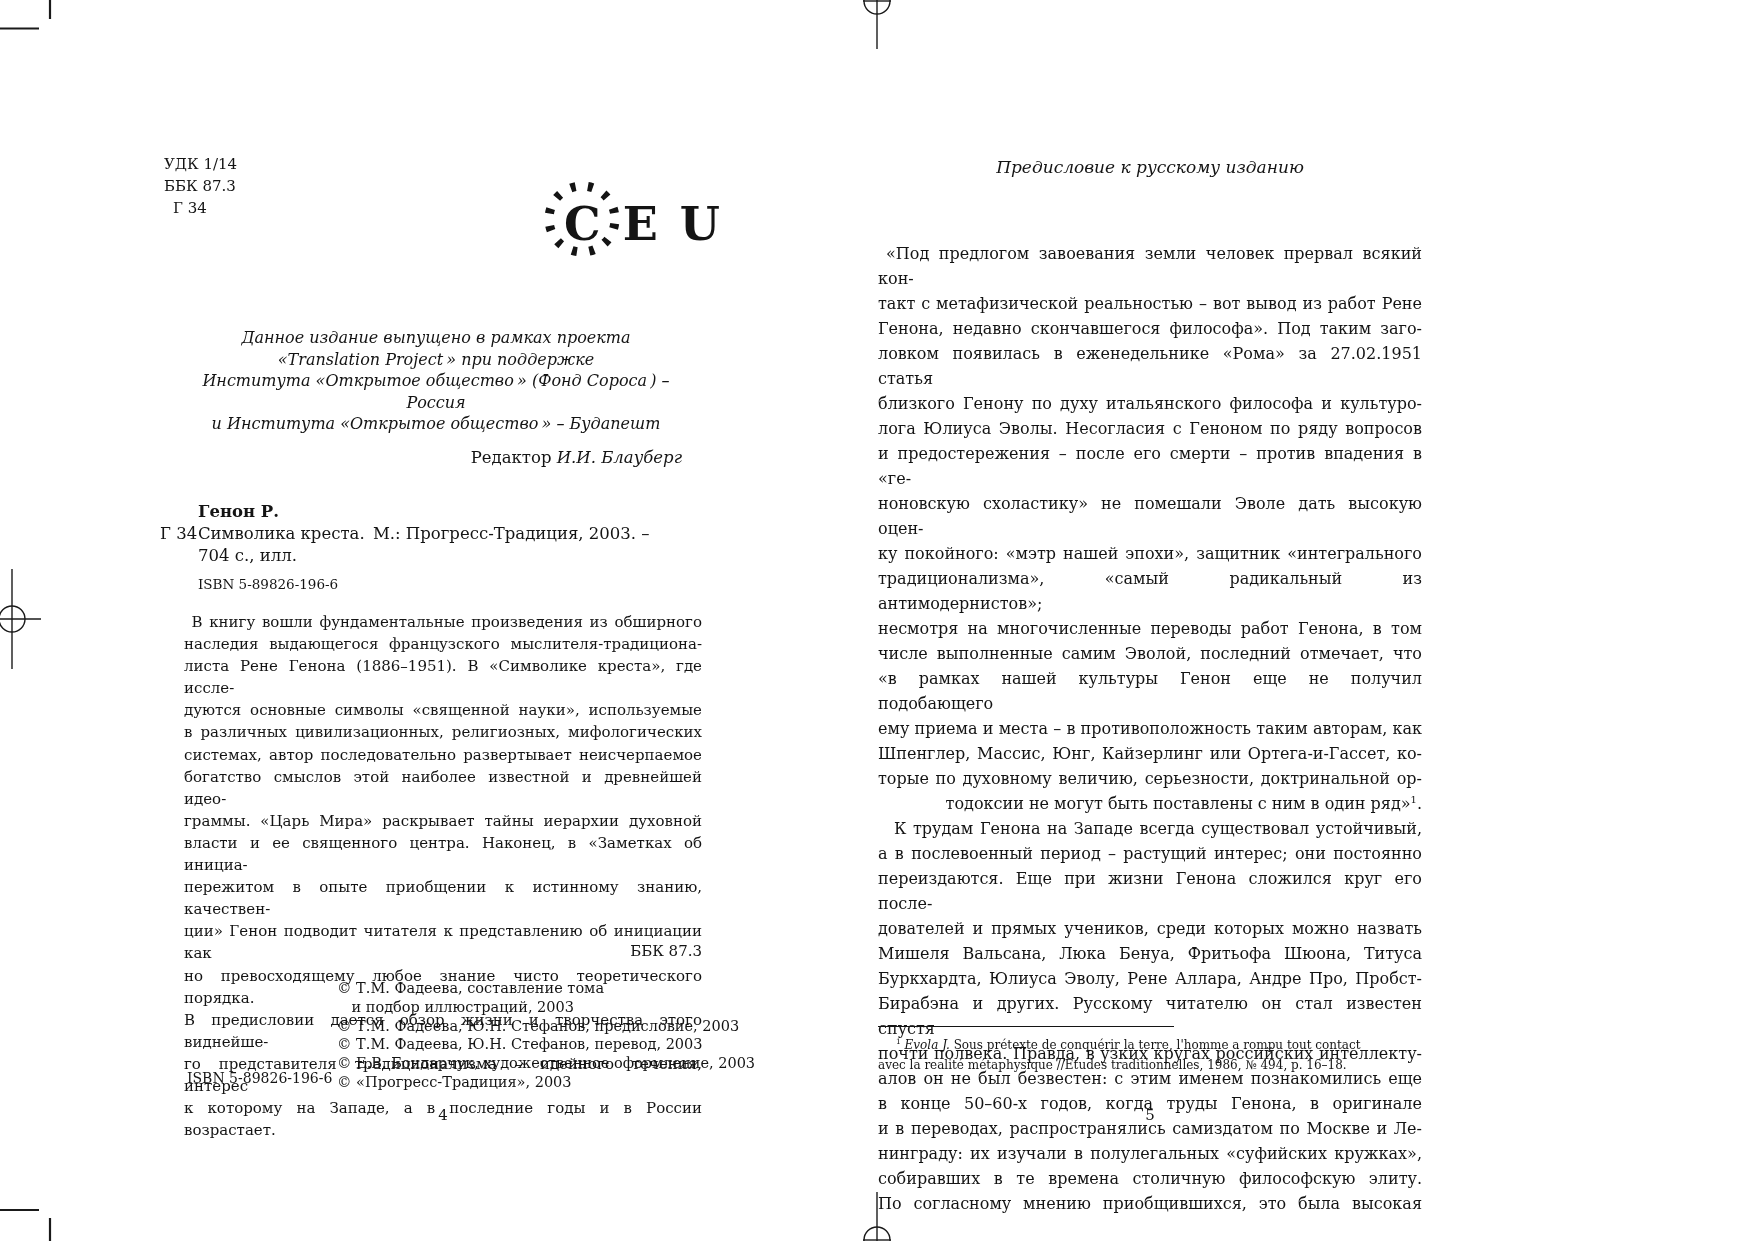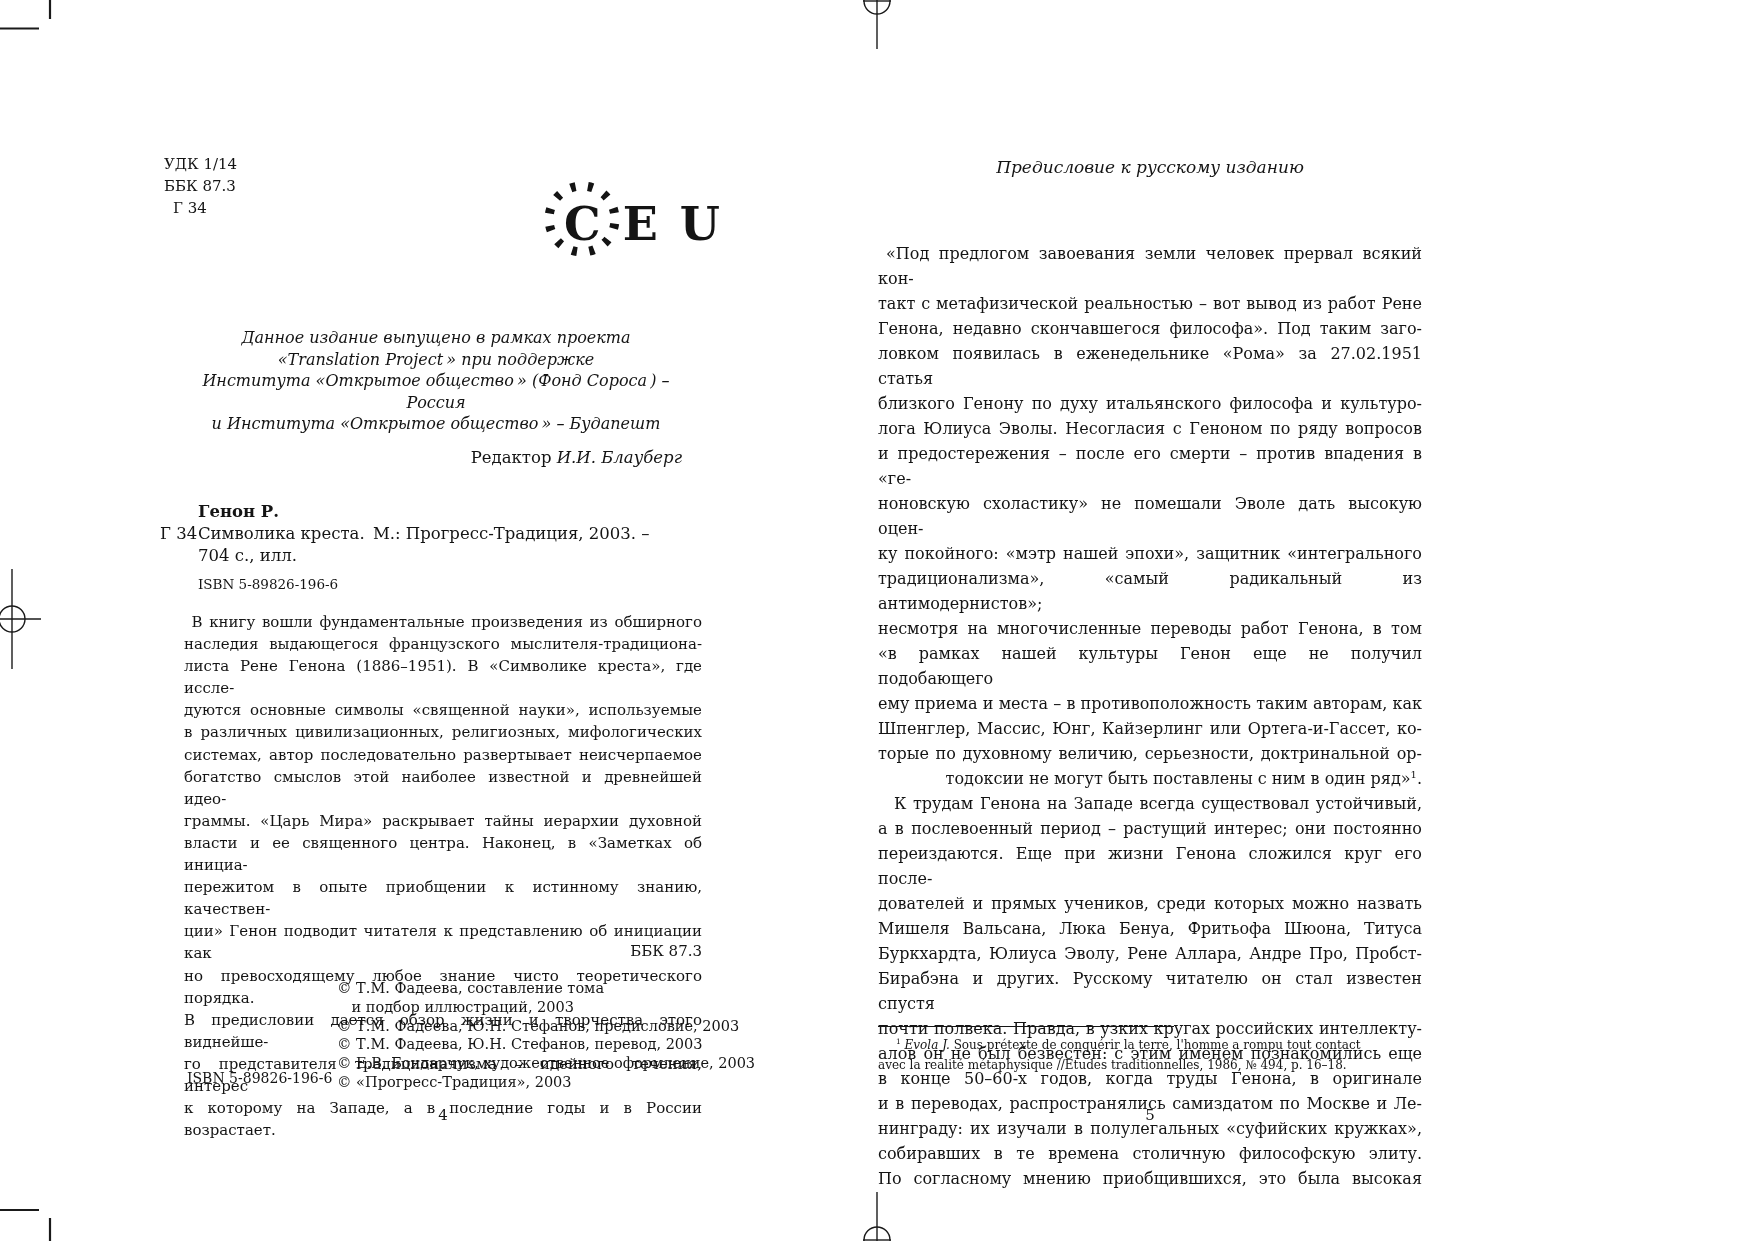--- a/index.html
+++ b/index.html
@@ -178,20 +178,21 @@
           <div>такт с метафизической реальностью – вот вывод из работ Рене</div>
           <div>Генона, недавно скончавшегося философа». Под таким заго-</div>
           <div>ловком появилась в еженедельнике «Рома» за 27.02.1951 статья</div>
           <div>близкого Генону по духу итальянского философа и культуро-</div>
           <div>лога Юлиуса Эволы. Несогласия с Геноном по ряду вопросов</div>
           <div>и предостережения – после его смерти – против впадения в «ге-</div>
           <div>ноновскую схоластику» не помешали Эволе дать высокую оцен-</div>
           <div>ку покойного: «мэтр нашей эпохи», защитник «интегрального</div>
           <div>традиционализма», «самый радикальный из антимодернистов»;</div>
           <div>несмотря на многочисленные переводы работ Генона, в том</div>
+          <div>числе выполненные самим Эволой, последний отмечает, что</div>
           <div>«в рамках нашей культуры Генон еще не получил подобающего</div>
           <div>ему приема и места – в противоположность таким авторам, как</div>
           <div>Шпенглер, Массис, Юнг, Кайзерлинг или Ортега-и-Гассет, ко-</div>
           <div>торые по духовному величию, серьезности, доктринальной ор-</div>
         </div>
       <div class="para-lastline">
         <span>тодоксии не могут быть поставлены с ним в один ряд»</span><sup>1</sup><span>.</span>
       </div>
       <div class="jlines">
           <div> К трудам Генона на Западе всегда существовал устойчивый,</div>

